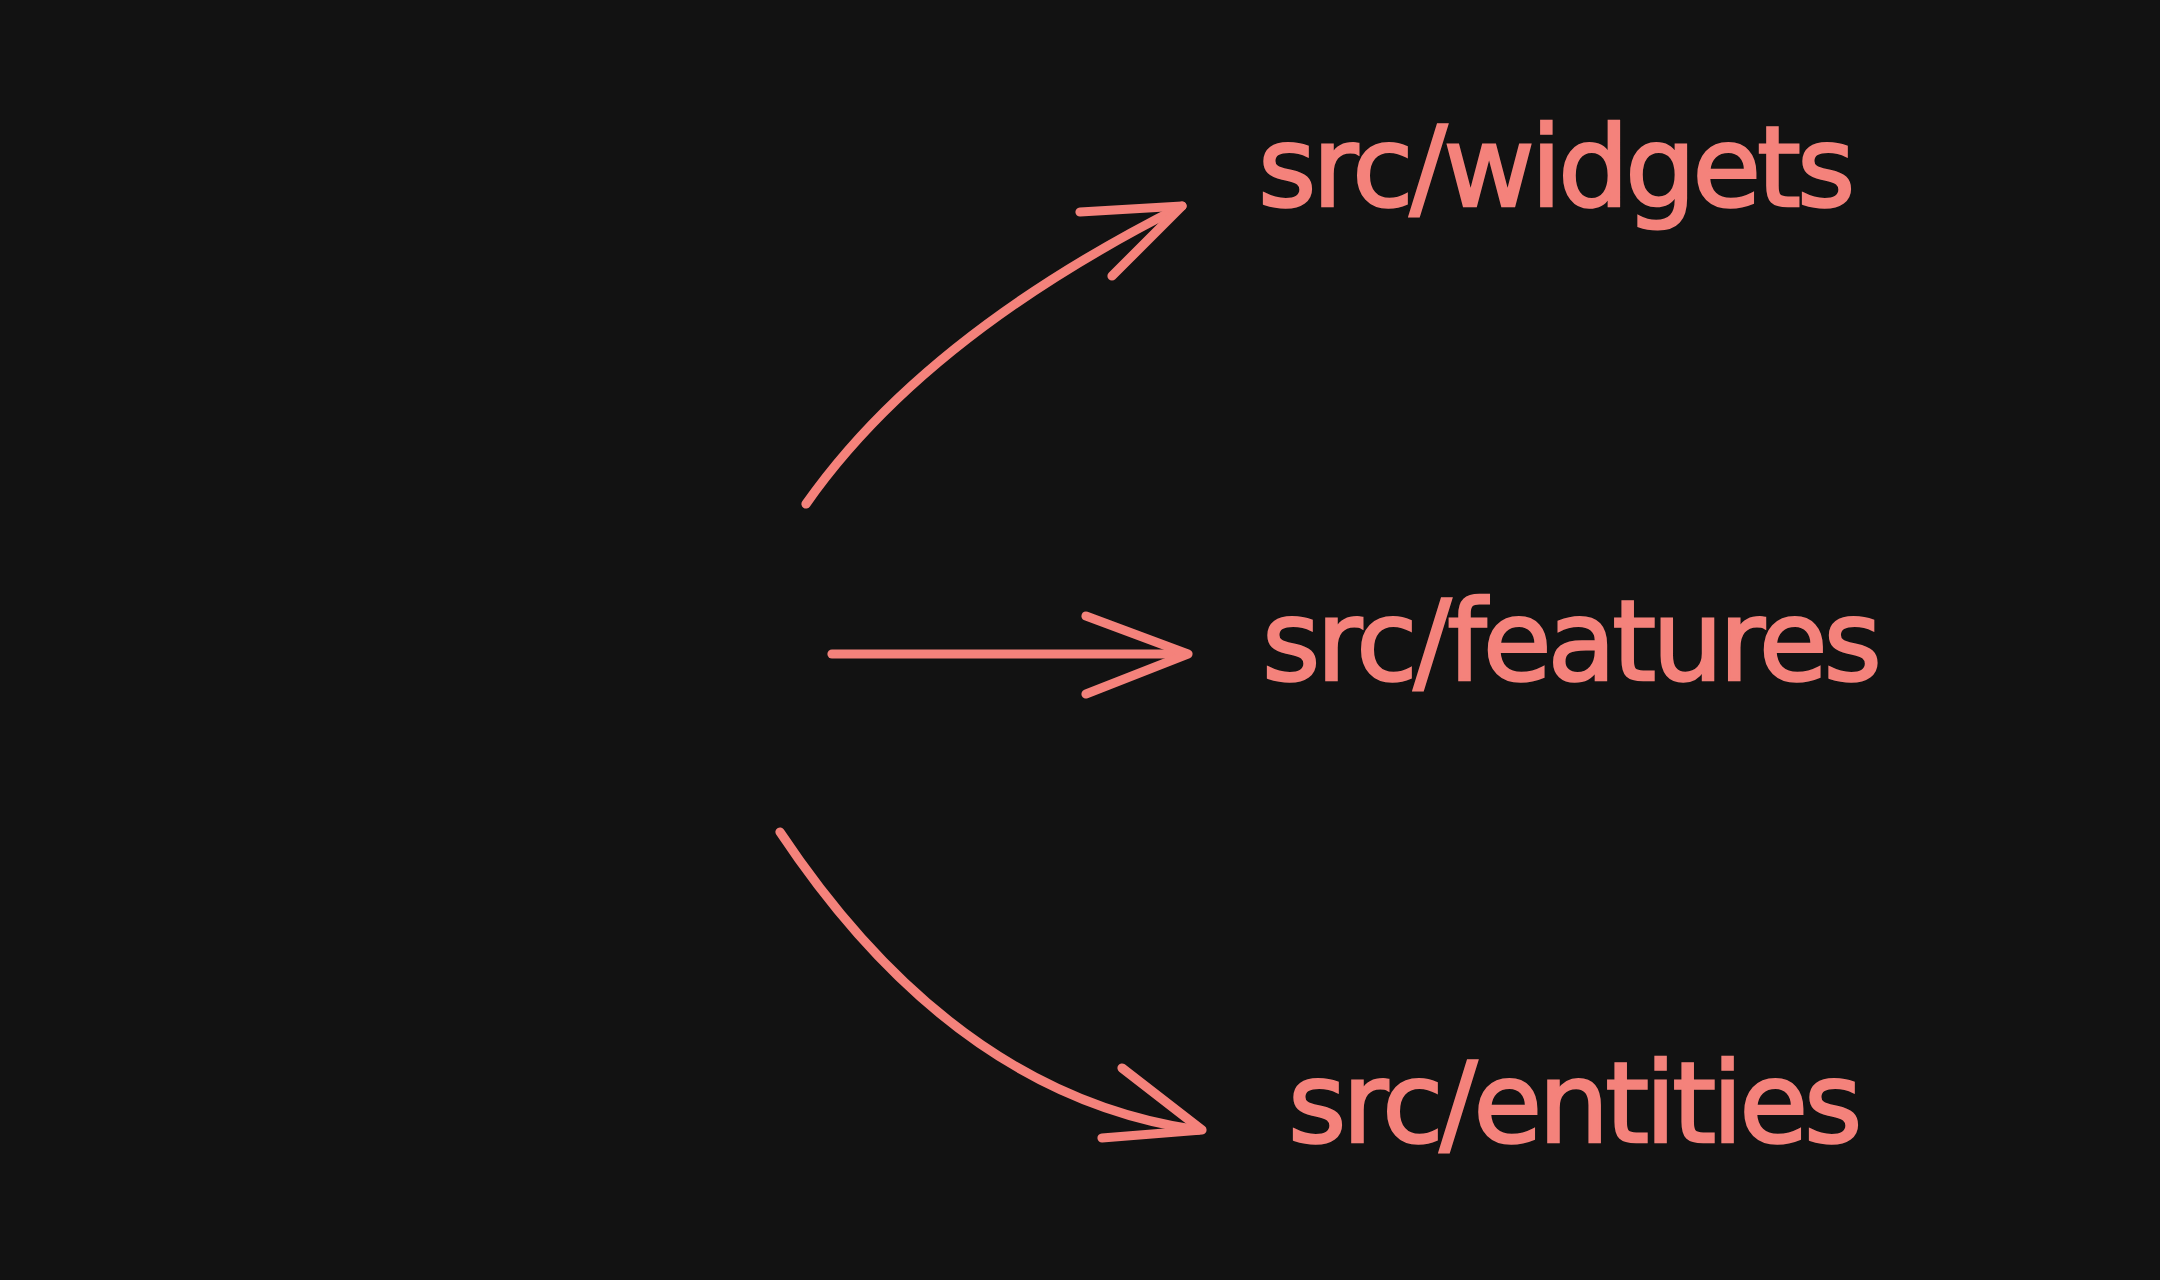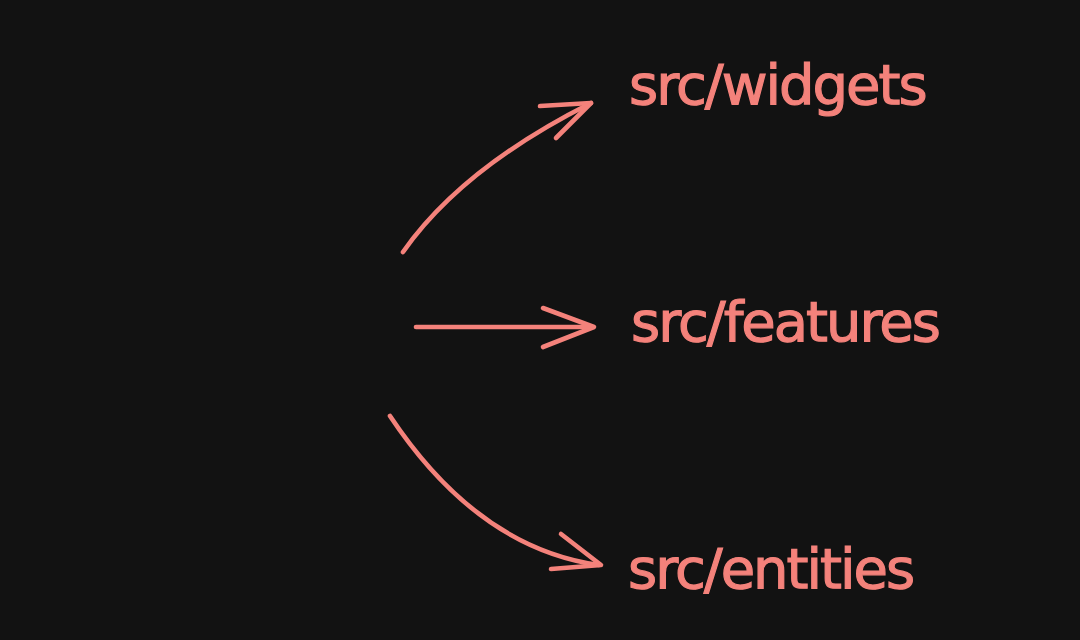--- a/index.html
+++ b/index.html
@@ -37,21 +37,21 @@
     color: var(--ink);
     font-size: 56px;
     line-height: 1;
     letter-spacing: -2px;
     white-space: nowrap;
     -webkit-text-stroke: 1.2px var(--ink);
   }
   .node-shared   { left: 55px;  top: 294px; }
   .node-widgets  { left: 629px; top: 57px;  }
   .node-features { left: 631px; top: 294px; }
-  .node-entities { left: 628px; top: 525px; margin-top: 16px; }
+  .node-entities { left: 644px; top: 525px; }
 </style>
 </head>
 <body>
 
 <div class="canvas">
 
   <svg class="arrows-layer" viewBox="0 0 1080 640" xmlns="http://www.w3.org/2000/svg">
 
     <g>
       <path d="M 403 252 Q 462 168 591 103"></path>

